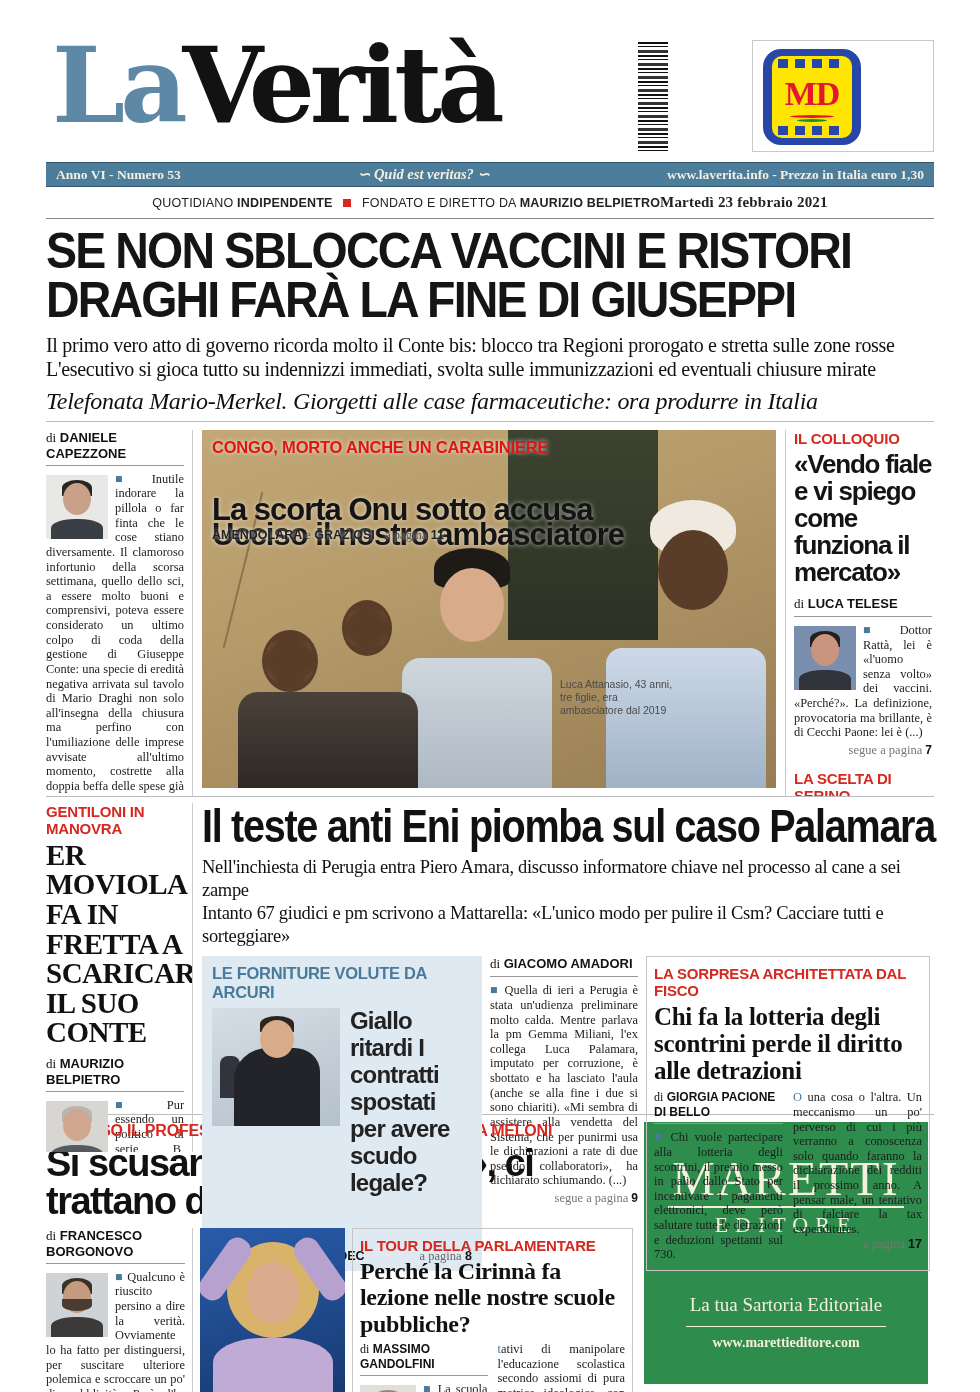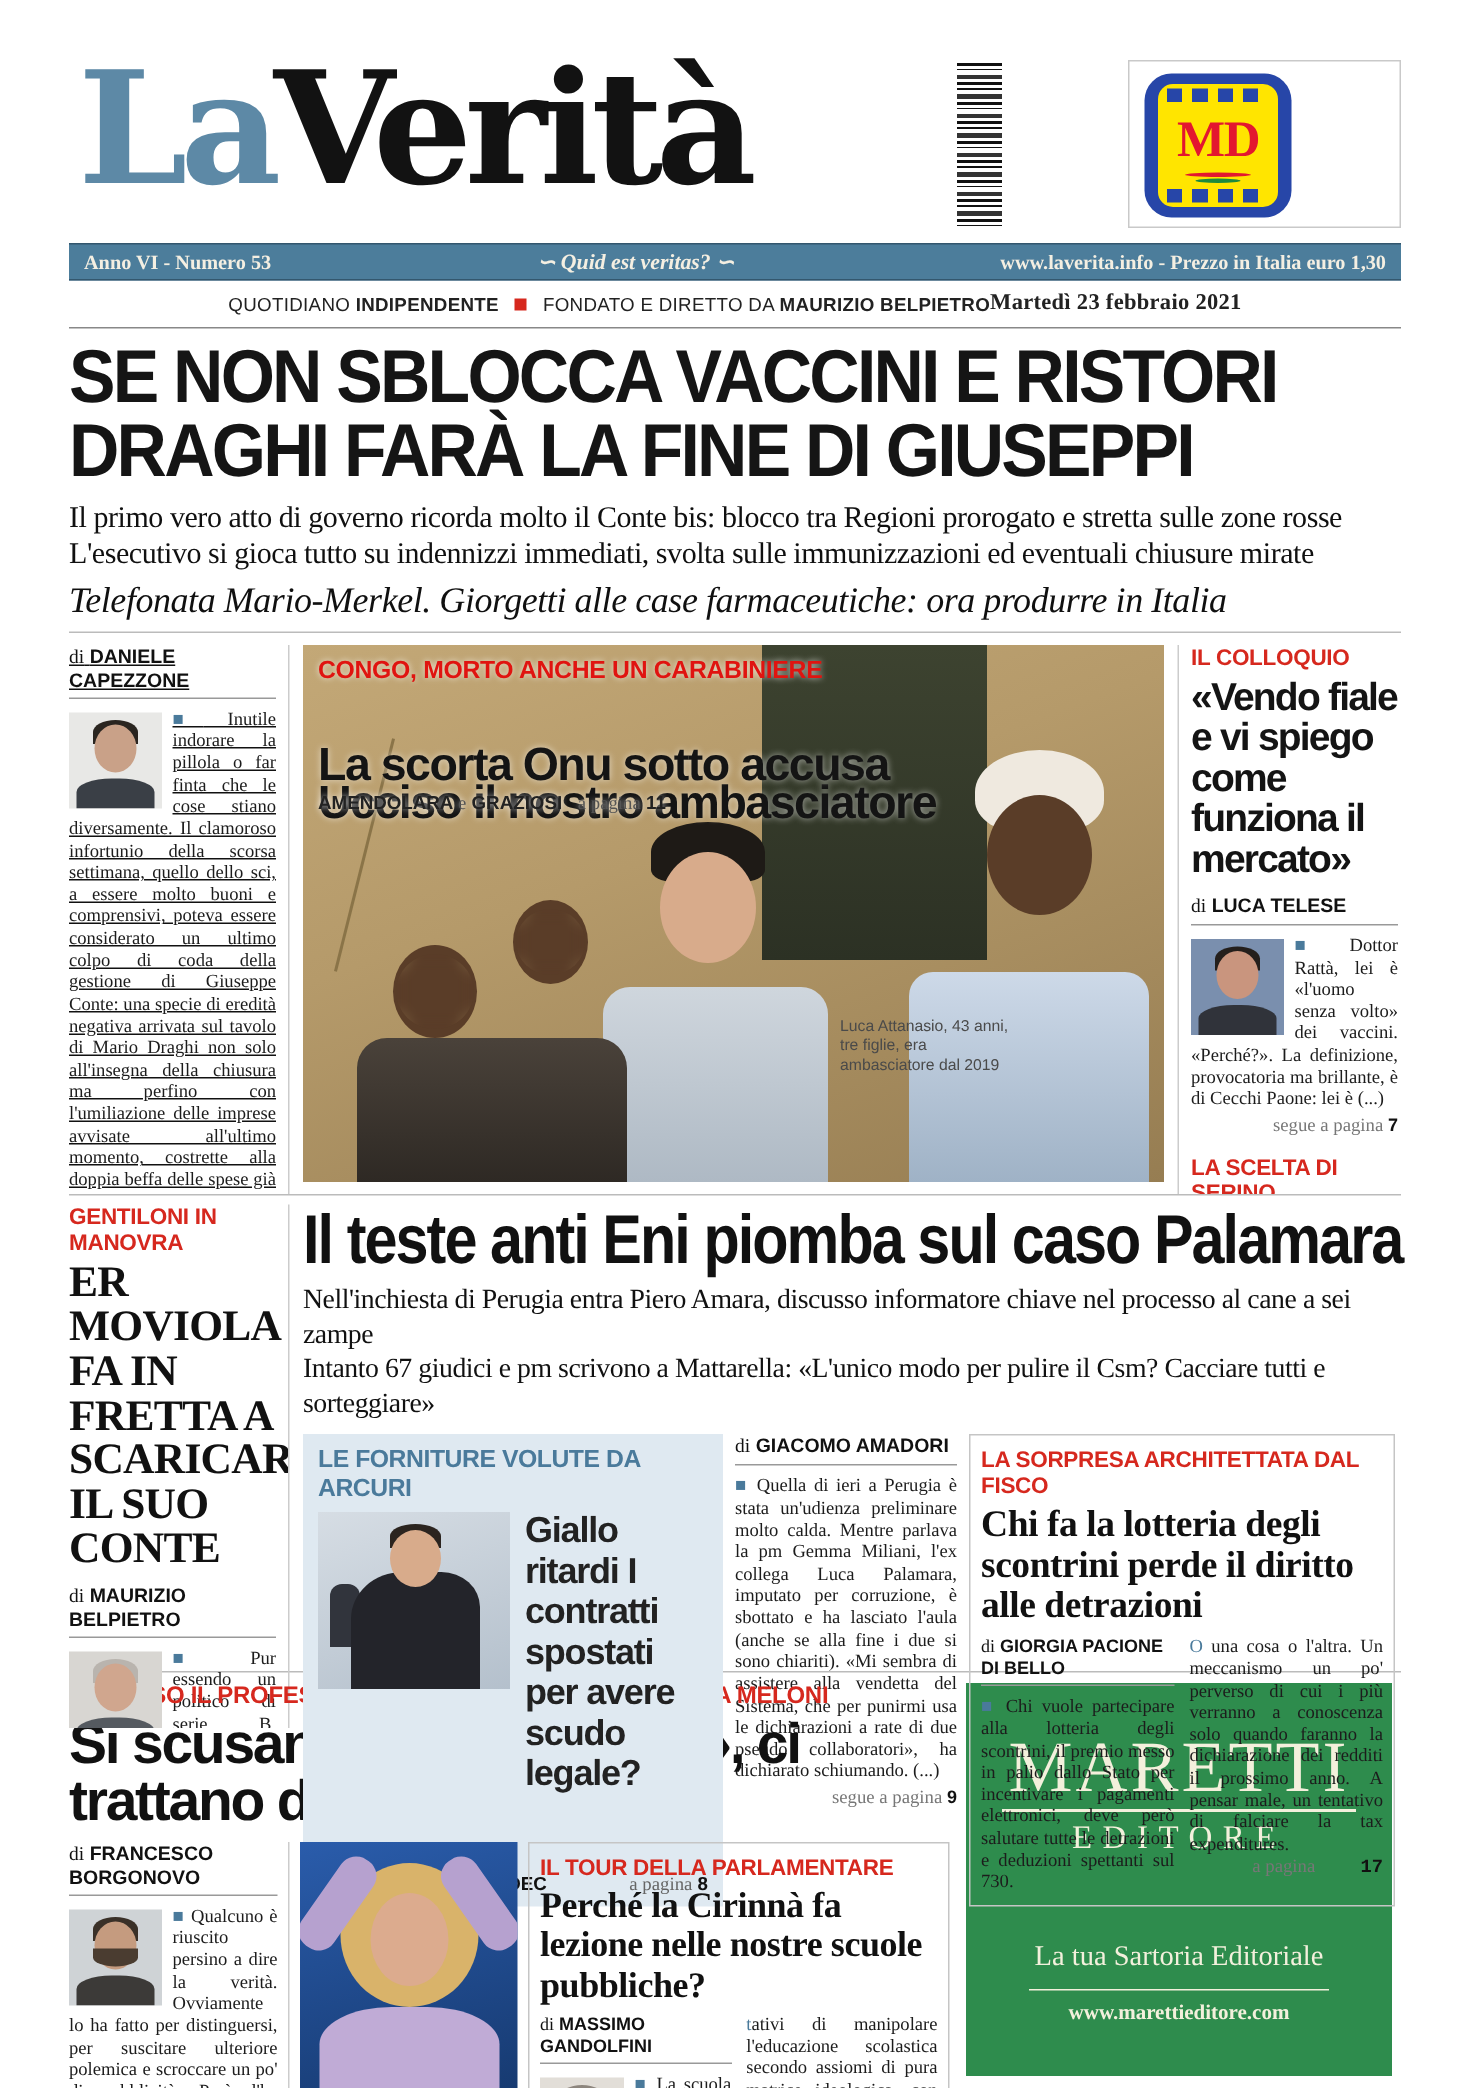--- a/index.html
+++ b/index.html
@@ -57,21 +57,21 @@
   .segue b { color:#111; font-family:"Liberation Sans", sans-serif; font-size:12px; }
   .kicker { color:#d6281e; font-weight:700; font-size:15px; letter-spacing:-0.2px; margin-bottom:4px; }
 
   .hs { width:62px; height:64px; float:left; margin:3px 7px 2px 0; position:relative; overflow:hidden; background:#d8d8d6; }
   .hs .head { position:absolute; left:50%; transform:translateX(-50%); top:8px; width:28px; height:32px; border-radius:50%; background:#c9a188; }
   .hs .hair { position:absolute; left:50%; transform:translateX(-50%); top:5px; width:30px; height:16px; border-radius:50% 50% 0 0; background:#2a2520; }
   .hs .bod { position:absolute; bottom:0; left:50%; transform:translateX(-50%); width:52px; height:20px; border-radius:45% 45% 0 0; background:#3a3f46; }
 
   
   .band1 { display:grid; grid-template-columns:147px 574px 147px; column-gap:9px; margin-top:8px; height:366px; }
-  .b1-left { border-right:1px solid #ccc; padding-right:8px; overflow:hidden;text-decoration:underline; }
+  .b1-left { border-right:1px solid #ccc; padding-right:8px; overflow:hidden; }
   .b1-right { border-left:1px solid #ccc; padding-left:8px; overflow:hidden; }
 
   .photo { position:relative; width:100%; height:358px; overflow:hidden;
            background:linear-gradient(160deg,#c3a877 0%,#b59a6a 40%,#967d52 100%); }
   .ph-door { position:absolute; right:118px; top:0; width:150px; height:210px; background:linear-gradient(180deg,#3d4330,#2c3124); }
   .ph-crack { position:absolute; left:40px; top:60px; width:2px; height:160px; background:#8a7448; transform:rotate(14deg); }
   .pperson { position:absolute; }
   .ph-cap { background:#efe9df; border-radius:50% 50% 40% 40%; }
   .ph-face-dk { background:#5a3d28; border-radius:50%; }
   .ph-face-lt { background:#d8ab8b; border-radius:50%; }
@@ -105,21 +105,21 @@
   .arcuri-photo .hair { position:absolute; left:48px; top:8px; width:34px; height:16px; background:#2b241f; border-radius:50% 50% 0 0; }
   .arcuri-photo .fig { position:absolute; width:20px; height:42px; background:#31343c; bottom:28px; border-radius:8px 8px 0 0; }
   .arcuri-h { font-size:24px; font-weight:700; color:#222; line-height:1.12; letter-spacing:-0.8px; }
   .arcuri-foot { position:absolute; left:10px; right:10px; bottom:7px; display:flex; justify-content:space-between; font-size:12.5px; }
   .arcuri-foot .pg { font-family:"Liberation Serif", serif; color:#666; }
   .box-bordered { border:1px solid #c5c5c5; padding:8px 7px; position:relative; }
   .fisco-h { font-size:25px; line-height:1.08; letter-spacing:-0.3px; margin:2px 0 6px 0; }
   .two-col { display:flex; gap:10px; }
   .two-col .c { flex:1; }
   .pg-right { text-align:right; font-family:"Liberation Serif", serif; font-size:12.5px; color:#777; }
-  .pg-right b { color:#111; font-family:Liberation Mono, monospace;margin-left:27px; }
+  .pg-right b { color:#111; font-family:Liberation Sans, sans-serif; }
 
   
   .band3 { display:grid; grid-template-columns:588px 284px; column-gap:10px; border-top:1px solid #bbb; margin-top:6px; padding-top:7px; height:282px; }
   .gozz-h { font-weight:700; font-size:38px; letter-spacing:-1.5px; line-height:1; margin:2px 0 8px 0; }
   .b3-row { display:grid; grid-template-columns:147px 145px 281px; column-gap:7px; height:210px; }
   .meloni-photo { position:relative; width:145px; height:172px; overflow:hidden; background:linear-gradient(165deg,#2a5cab,#16396f); }
   .meloni-photo .hair { position:absolute; left:50%; transform:translateX(-50%); top:14px; width:92px; height:96px; border-radius:50%; background:#d9b36a; }
   .meloni-photo .face { position:absolute; left:50%; transform:translateX(-50%); top:34px; width:52px; height:62px; border-radius:50%; background:#dcab8e; }
   .meloni-photo .arm { position:absolute; top:6px; width:26px; height:70px; background:#b6a1cf; border-radius:12px; }
   .meloni-photo .arm.l { left:12px; transform:rotate(35deg); }

